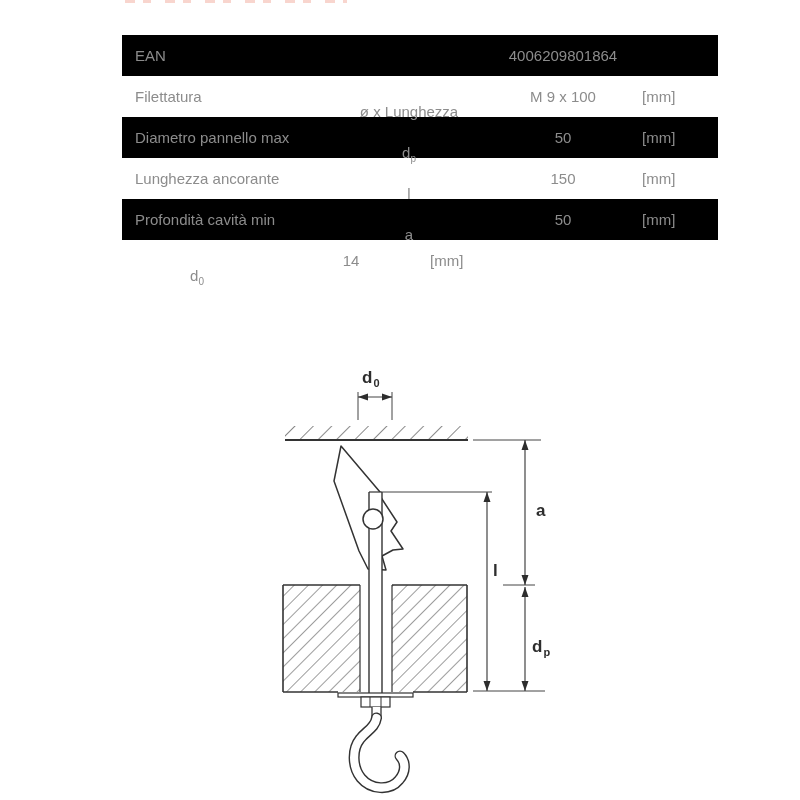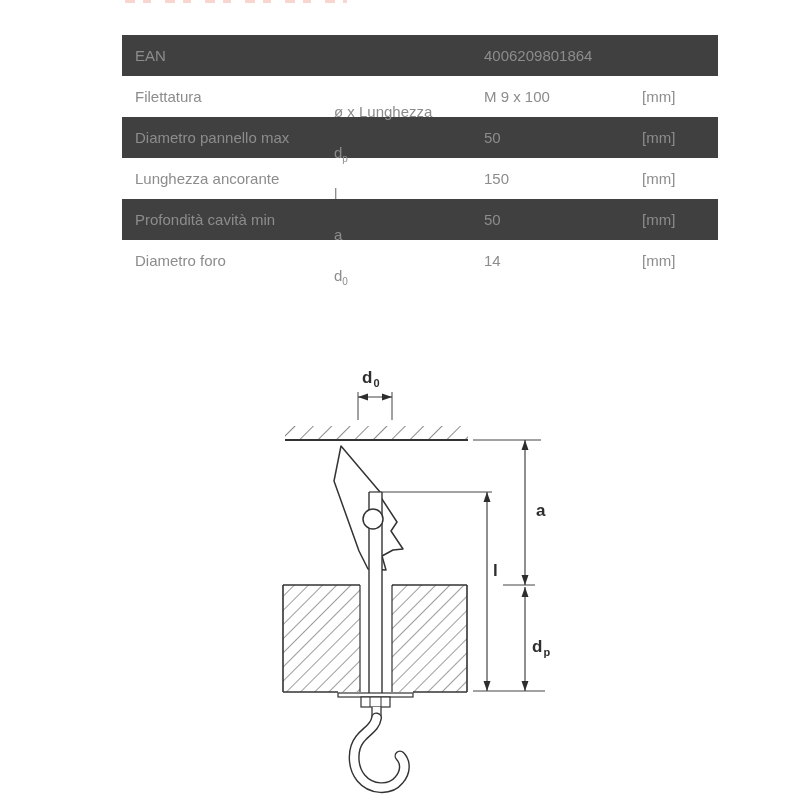--- a/index.html
+++ b/index.html
@@ -10,24 +10,24 @@
   
   .heading-fragment {
     position:absolute; left:125px; top:0; width:222px; height:3px; opacity:.55;
     background:repeating-linear-gradient(90deg,
       #f3b3a6 0 10px, transparent 10px 18px, #f3b3a6 18px 26px, transparent 26px 40px);
   }
 
   
   .spec-table { position:absolute; left:122px; top:35px; width:596px; }
   .row { display:flex; align-items:center; height:41px; font-size:15px; color:#8c8c8c; }
-  .row.striped { background:#404040; }
+  .row.striped { background:#000000; }
   .cell-label  { width:212px; padding-left:13px; text-align:left; }
-  .cell-symbol { width:150px; text-align:left;margin-top:32px; }
-  .cell-value  { width:158px; text-align:left; }
+  .cell-symbol { width:150px; text-align:center;margin-top:32px; }
+  .cell-value  { width:158px; text-align:center; }
   .cell-unit   { flex:1; text-align:left; }
   .cell-symbol sub, .sub { font-size:10px; }
 
   
   .diagram-wrap { position:absolute; left:260px; top:350px; width:320px; height:450px; }
   .dim-label { font-family:"Liberation Sans", sans-serif; font-weight:bold;
                font-size:17px; fill:#2d2d2d; }
   .dim-sub { font-size:11px; font-weight:bold; }
 </style>
 </head>
@@ -62,21 +62,20 @@
       <div class="cell-value">150</div>
       <div class="cell-unit">[mm]</div>
     </div>
     <div class="row striped">
       <div class="cell-label">Profondità cavità min</div>
       <div class="cell-symbol"><span>a</span><sub class="sub"></sub></div>
       <div class="cell-value">50</div>
       <div class="cell-unit">[mm]</div>
     </div>
     <div class="row">
-      <div class="cell-label">Diametro foro</div>
       <div class="cell-symbol"><span>d</span><sub class="sub">0</sub></div>
       <div class="cell-value">14</div>
       <div class="cell-unit">[mm]</div>
     </div>
   </div>
 
   <div class="diagram-wrap">
     <svg width="320" height="450" viewBox="0 0 320 450">
       <defs>
         <pattern id="hatchC" width="13" height="13" patternUnits="userSpaceOnUse" patternTransform="rotate(45)">

